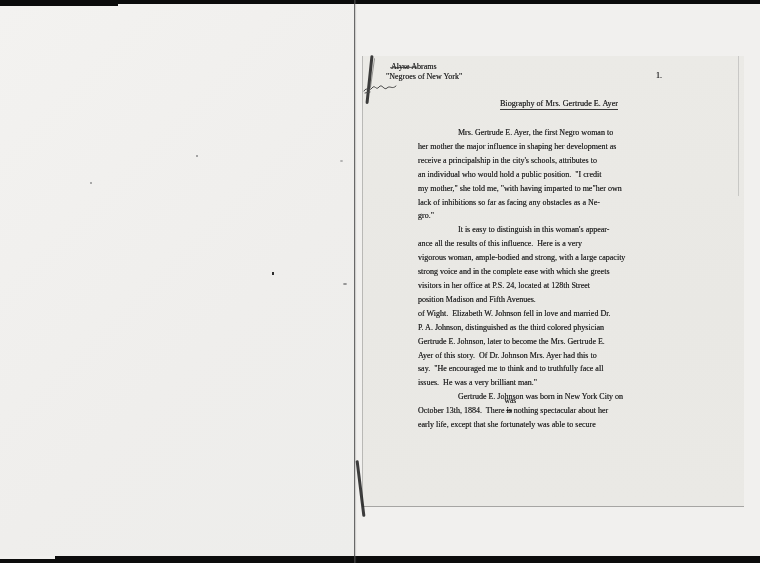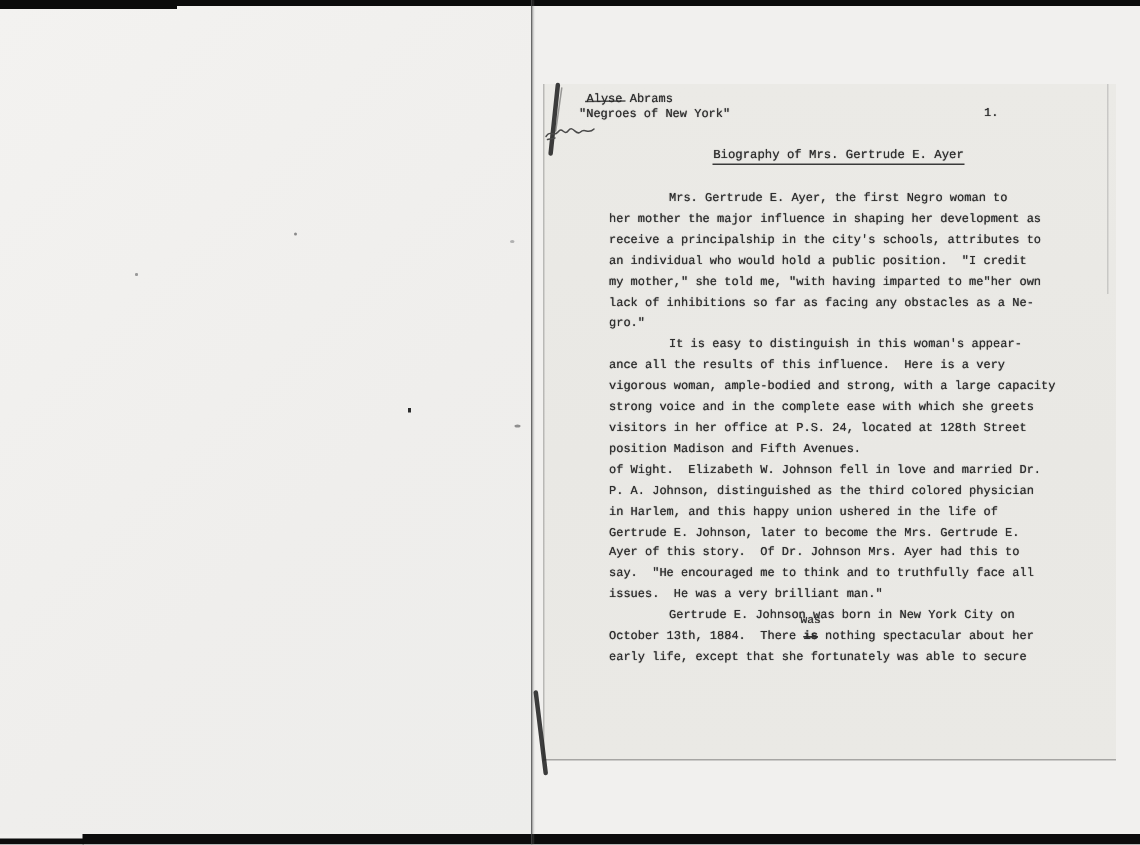--- a/index.html
+++ b/index.html
@@ -24,29 +24,29 @@
     border-left:1px solid rgba(95,95,95,.35);
     border-bottom:1px solid rgba(110,110,110,.55);
   }
   .page-right-edge{position:absolute;right:5px;top:0;width:1px;height:140px;background:rgba(150,150,150,.4);}
   .crease{position:absolute;background:#1c1c1c;border-radius:2px;}
   .crease-top{left:5px;top:-1px;width:2.5px;height:49px;transform:rotate(6deg);opacity:.85;}
   .crease-top2{left:9px;top:2px;width:1px;height:30px;transform:rotate(8deg);opacity:.4;}
   .crease-bottom{left:-4px;top:404px;width:2.5px;height:57px;transform:rotate(-7deg);opacity:.85;}
   .edge-dash{position:absolute;left:373px;top:502px;width:27px;height:1.5px;background:#4d4d4d;transform:rotate(-2deg);opacity:.8;}
   
-  .tw{color:#2e2e2e;text-shadow:0 0 .6px rgba(45,45,45,.9);font-size:8px;letter-spacing:0;}
+  .tw{color:#2e2e2e;text-shadow:0 0 .6px rgba(45,45,45,.9);font-size:8px;letter-spacing:0;font-family:Liberation Serif, serif;}
   .author-line{position:absolute;left:28px;top:6px;}
   .author-strike{position:absolute;left:27px;top:10.5px;width:27px;height:1px;background:rgba(40,40,40,.8);transform:rotate(-1deg);}
   .work-line{position:absolute;left:23px;top:16px;}
   .page-number{position:absolute;left:293px;top:15px;}
   .scribble{position:absolute;left:0px;top:26px;}
   .doc-title{position:absolute;left:96px;top:43px;width:200px;text-align:center;}
   .doc-title span{border-bottom:.9px solid #3a3a3a;padding-bottom:1px;}
-  .body-text{position:absolute;left:43px;top:70px;width:307px;}
+  .body-text{position:absolute;left:55px;top:70px;width:307px;}
   .ts-line{line-height:13.9px;white-space:pre;}
   .ts-line.indent{padding-left:40px;}
   .corr{position:relative;display:inline-block;}
   .corr .struck{text-decoration:line-through;font-weight:bold;}
   .corr .inserted{position:absolute;left:-2px;top:-7.5px;font-size:7.5px;line-height:7.5px;}
   
   .speck{position:absolute;border-radius:50%;}
 </style>
 </head>
 <body>
@@ -101,21 +101,20 @@
       <div class="ts-line">lack of inhibitions so far as facing any obstacles as a Ne-</div>
       <div class="ts-line">gro."</div>
       <div class="ts-line indent">It is easy to distinguish in this woman's appear-</div>
       <div class="ts-line">ance all the results of this influence.  Here is a very</div>
       <div class="ts-line">vigorous woman, ample-bodied and strong, with a large capacity</div>
       <div class="ts-line">strong voice and in the complete ease with which she greets</div>
       <div class="ts-line">visitors in her office at P.S. 24, located at 128th Street</div>
       <div class="ts-line">position Madison and Fifth Avenues.</div>
       <div class="ts-line">of Wight.  Elizabeth W. Johnson fell in love and married Dr.</div>
       <div class="ts-line">P. A. Johnson, distinguished as the third colored physician</div>
-      <div class="ts-line">in Harlem, and this happy union ushered in the life of</div>
       <div class="ts-line">Gertrude E. Johnson, later to become the Mrs. Gertrude E.</div>
       <div class="ts-line">Ayer of this story.  Of Dr. Johnson Mrs. Ayer had this to</div>
       <div class="ts-line">say.  "He encouraged me to think and to truthfully face all</div>
       <div class="ts-line">issues.  He was a very brilliant man."</div>
       <div class="ts-line indent">Gertrude E. Johnson was born in New York City on</div>
       <div class="ts-line"><span>October 13th, 1884.  There </span><span class="corr"><span class="struck">is</span><span class="inserted">was</span></span><span> nothing spectacular about her</span></div>
       <div class="ts-line">early life, except that she fortunately was able to secure</div>
     </div>
 </div>
 

